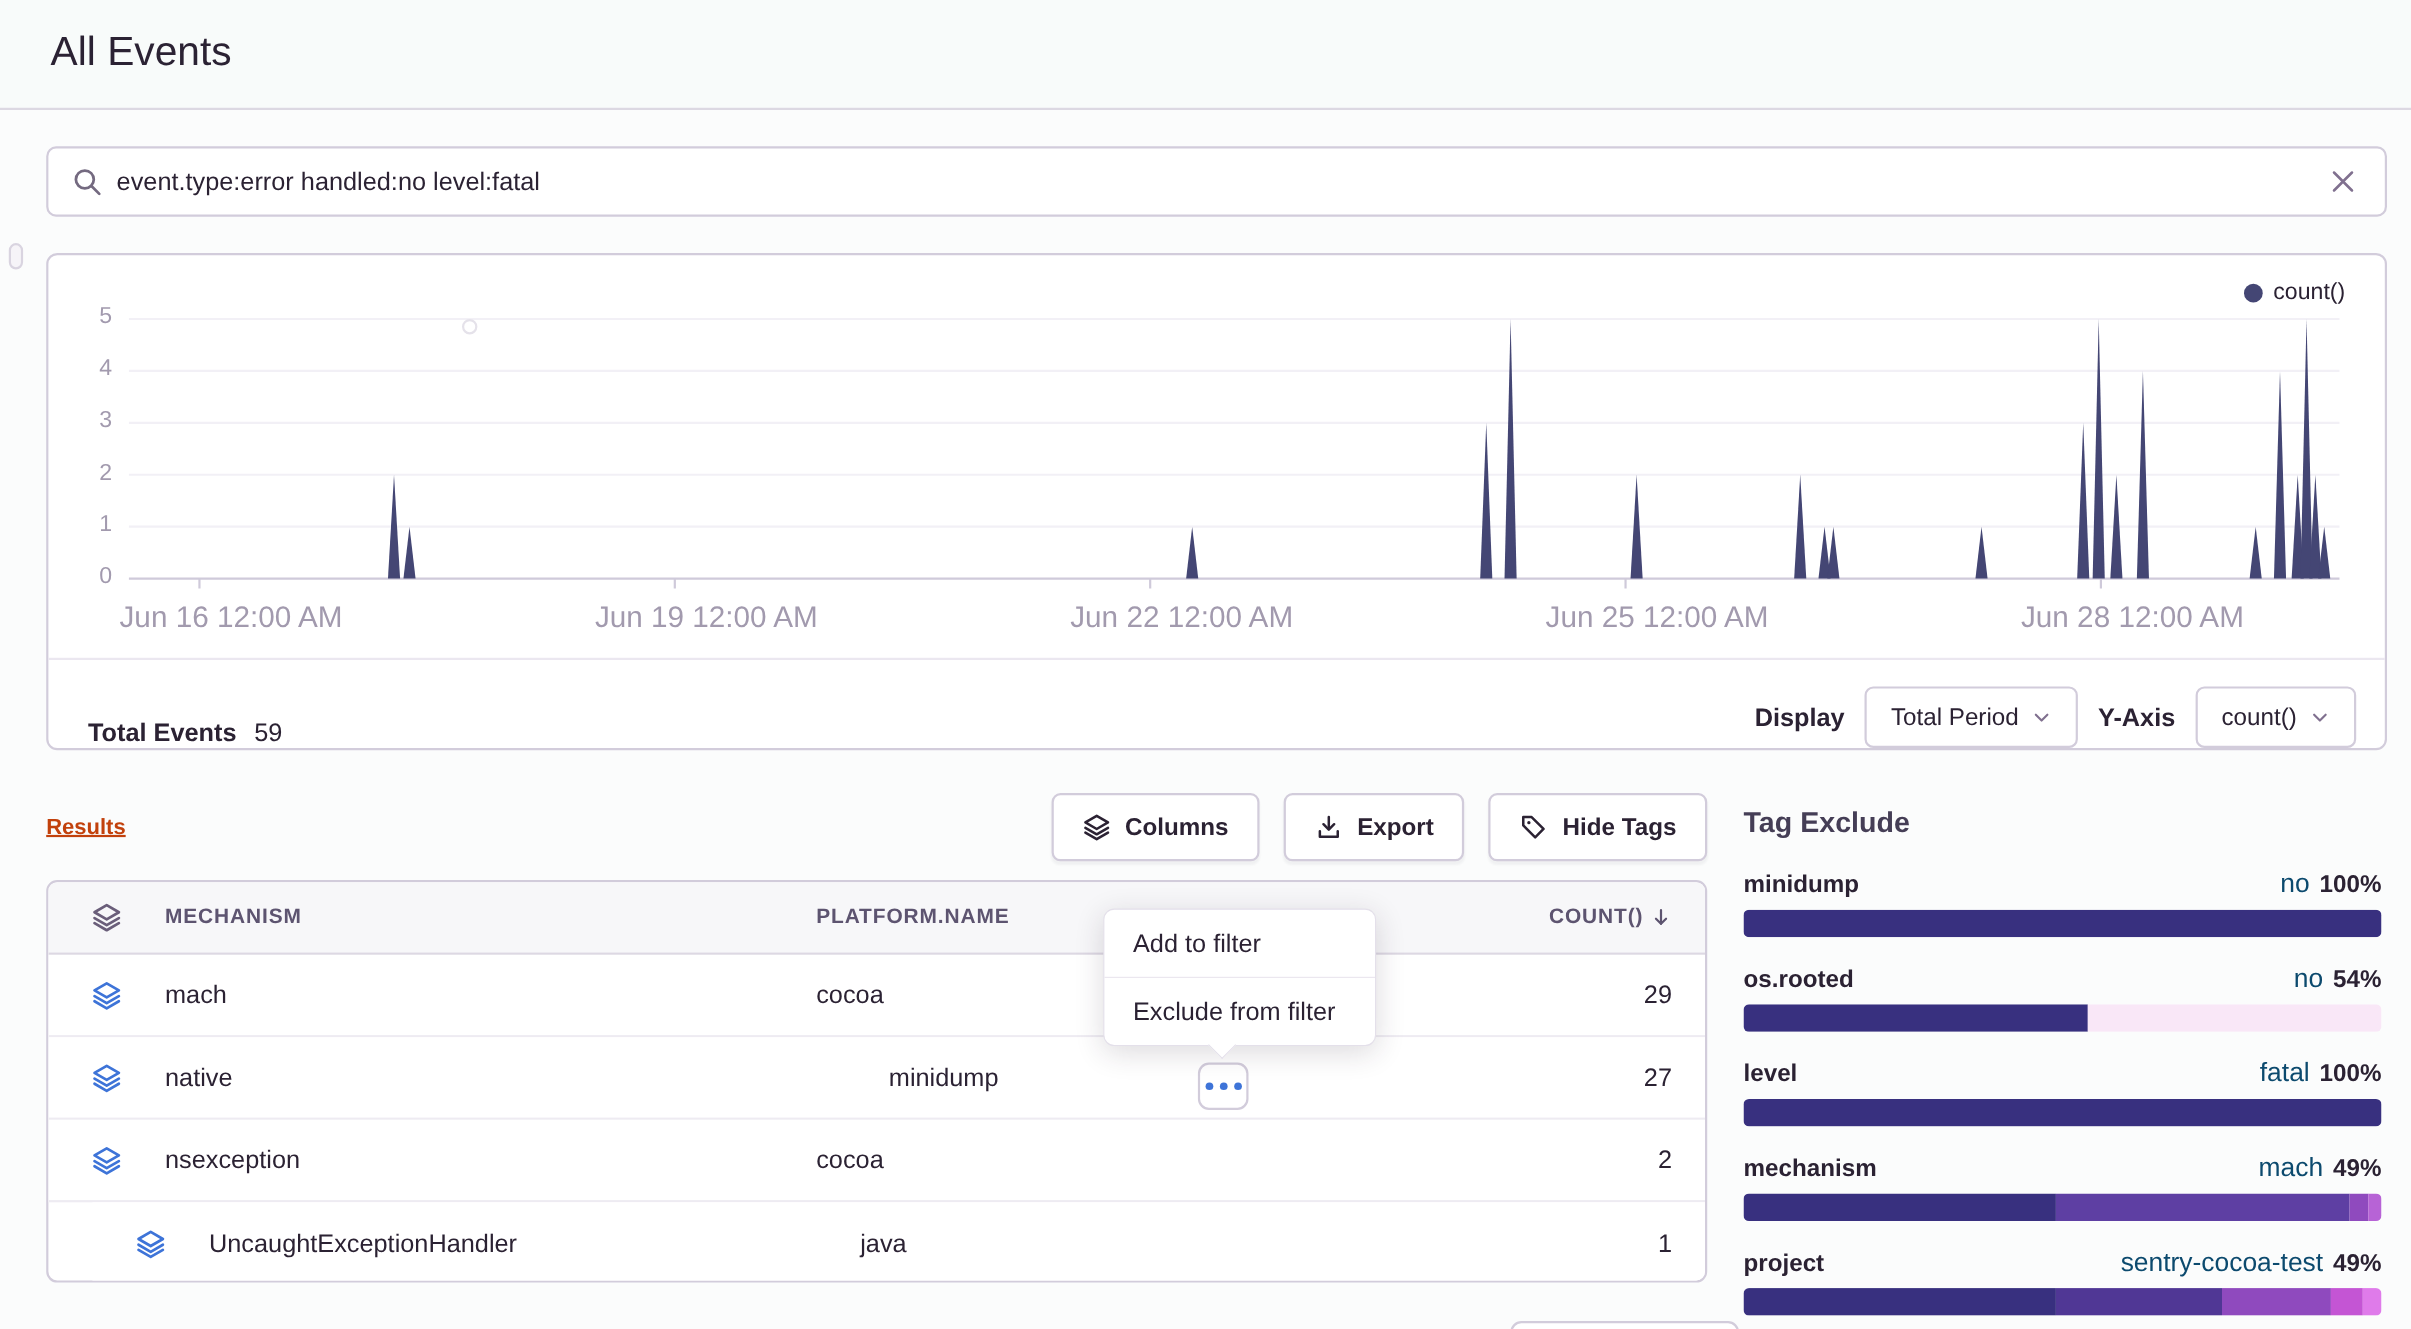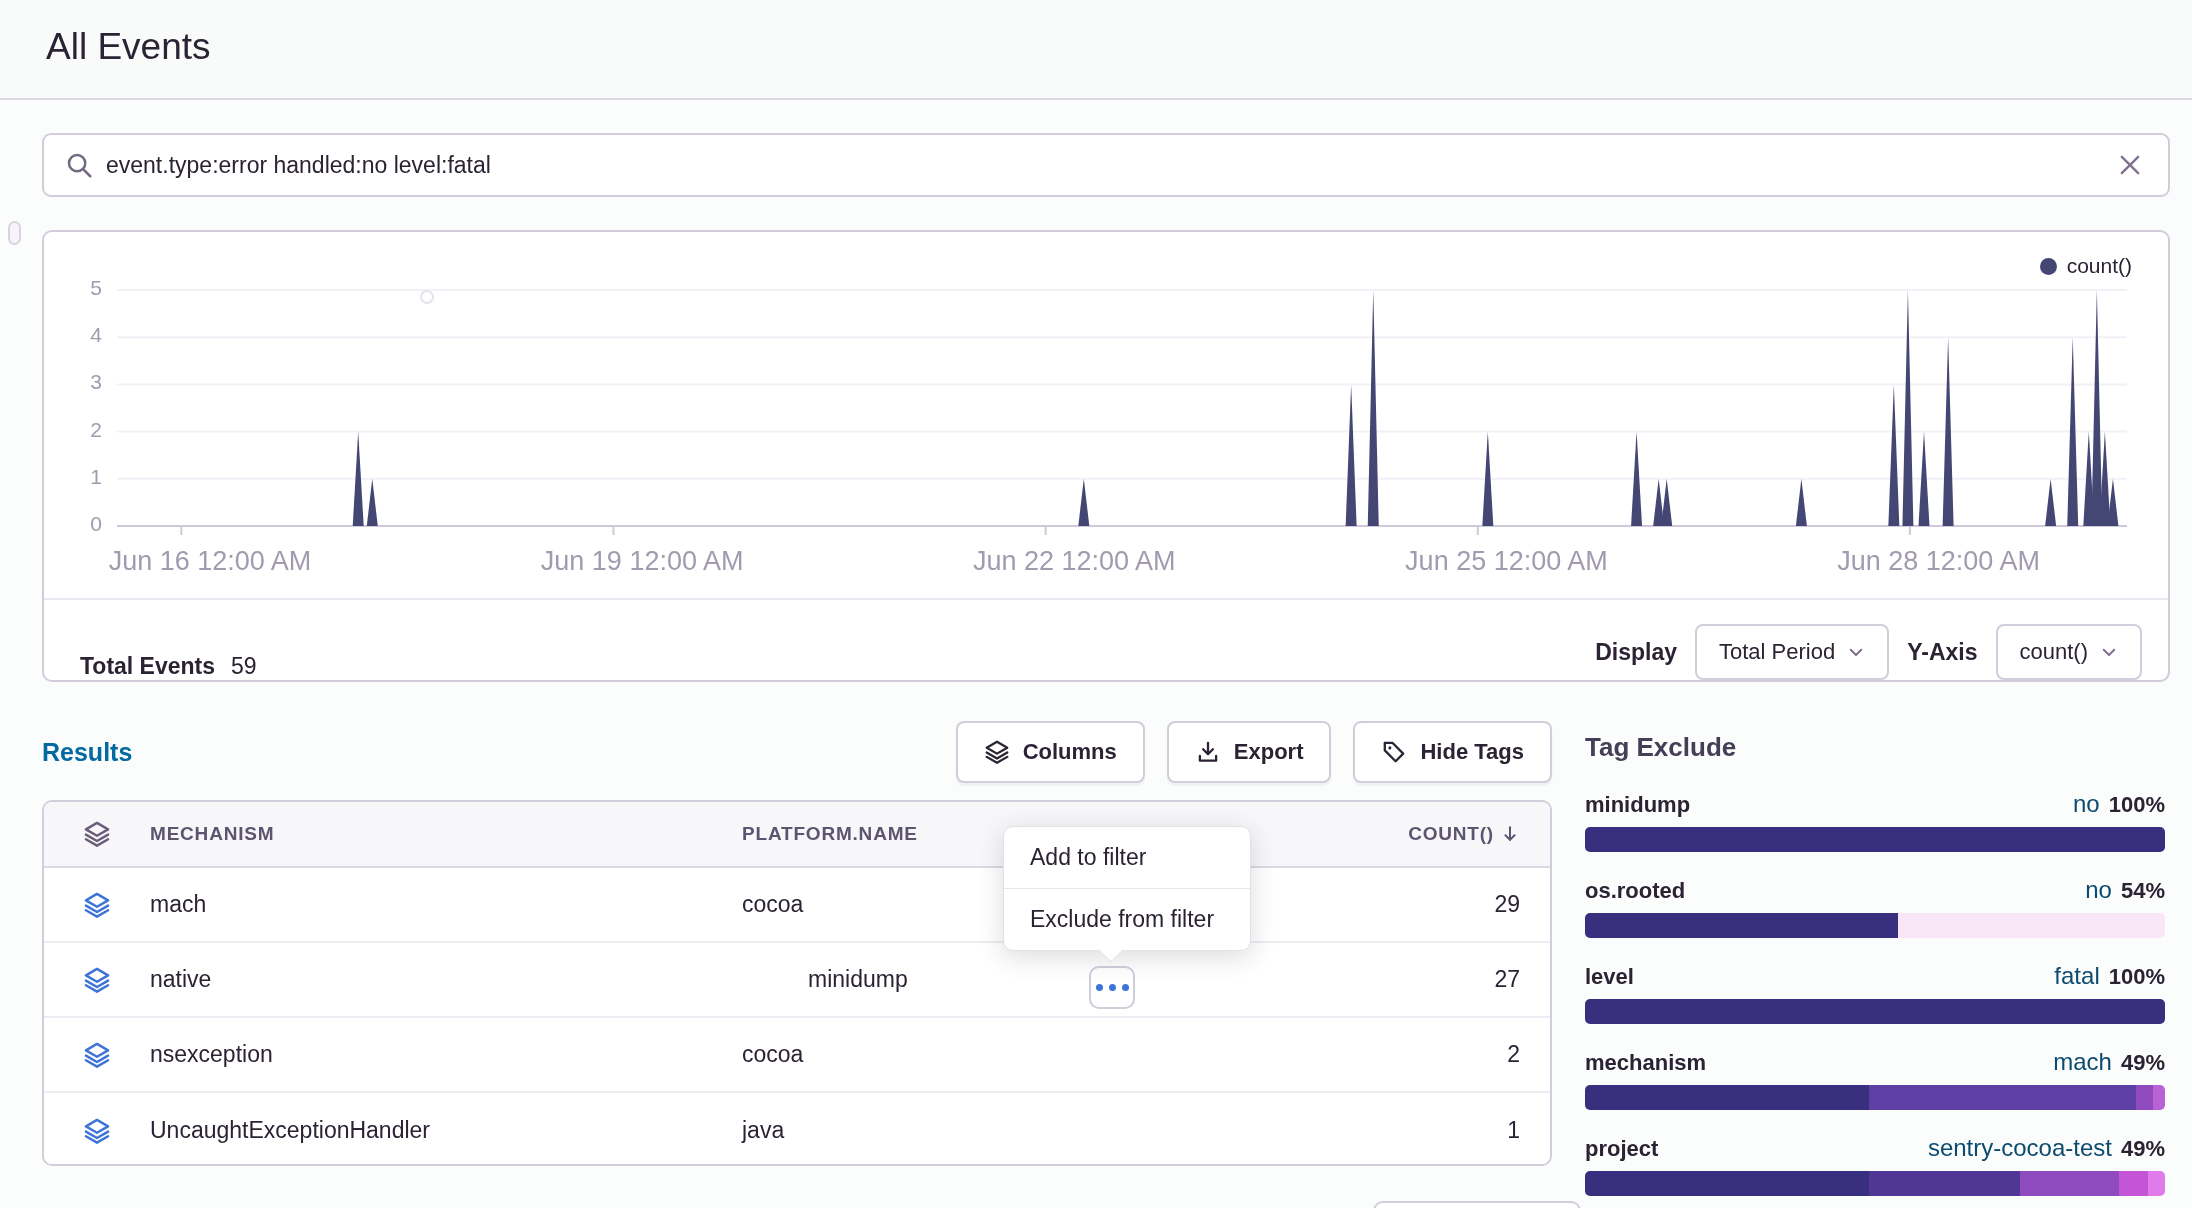--- a/index.html
+++ b/index.html
@@ -36,21 +36,21 @@
   .tot-value { font-size:23px; margin-left:16px; }
   .footer-right { margin-left:auto; display:flex; align-items:center; margin-right:26px; gap:18px; }
   .ctl-label { font-weight:bold; font-size:23px; }
   .dd-btn { height:56px; border:2px solid #d2ccdb; border-radius:8px; background:#fff;
     display:flex; align-items:center; gap:12px; padding:0 22px; font-size:22px; color:#2b2233; cursor:pointer; }
   .dd-btn .chev { width:18px; height:18px; color:#80708f; }
 
   
   .results-head { position:absolute; left:42px; top:716px; width:1510px; height:72px;
     display:flex; align-items:center; }
-  .section-title { font-size:25px; font-weight:bold; color:#0369a1; }
+  .section-title { font-size:20px; font-weight:bold; color:#c2410c;text-decoration:underline; }
   .btn-row { margin-left:auto; display:flex; gap:22px; }
   .btn { height:62px; background:#fff; border:2px solid #d2ccdb; border-radius:8px;
     display:flex; align-items:center; gap:13px; padding:0 26px; font-size:22px; font-weight:bold;
     color:#2b2233; box-shadow:0 3px 2px rgba(40,30,60,0.05); cursor:pointer; }
   .btn svg { width:26px; height:26px; color:#2b2233; }
 
   
   .table-card { position:absolute; left:42px; top:800px; width:1510px; height:366px;
     background:#fff; border:2px solid #d2ccdb; border-radius:10px; overflow:hidden; }
   .thead { height:66px; background:#f7f7f9; display:flex; align-items:center;
@@ -58,21 +58,21 @@
   .th { font-size:19px; font-weight:bold; letter-spacing:0.8px; color:#5d5470; }
   .col-icon { width:106px; display:flex; justify-content:center; }
   .thead .col-icon svg { width:28px; height:28px; color:#6a5e7a; }
   .col-mech { width:592px; }
   .col-plat { flex:1; }
   .col-cnt { width:150px; text-align:right; padding-right:30px; display:flex;
     justify-content:flex-end; align-items:center; gap:6px; }
   .col-cnt .sort { width:20px; height:20px; color:#5d5470; }
   .trow { height:75px; display:flex; align-items:center; border-bottom:2px solid #eeebf2;
     background:#fff; cursor:pointer; }
-  .trow:last-child { border-bottom:none; }
+  .trow:last-child { border-bottom:none;margin-left:40px; }
   .trow .col-icon svg { width:28px; height:28px; color:#3e74d8; }
   .td { font-size:23px; color:#2b2233; }
 
   
   .ctx-menu { position:absolute; left:1003px; top:826px; width:248px; background:#fff;
     border:1px solid #e4e0ea; border-radius:10px; box-shadow:0 6px 26px rgba(43,34,51,0.16);
     z-index:30; }
   .ctx-item { height:61px; display:flex; align-items:center; padding-left:26px;
     font-size:23px; color:#2b2233; cursor:pointer; }
   .ctx-divider { height:1px; background:#e9e5ee; }

